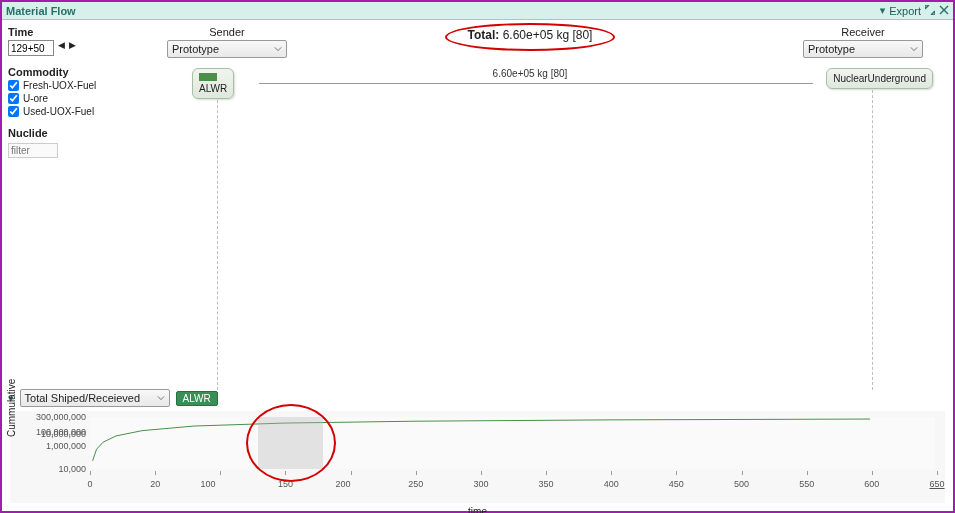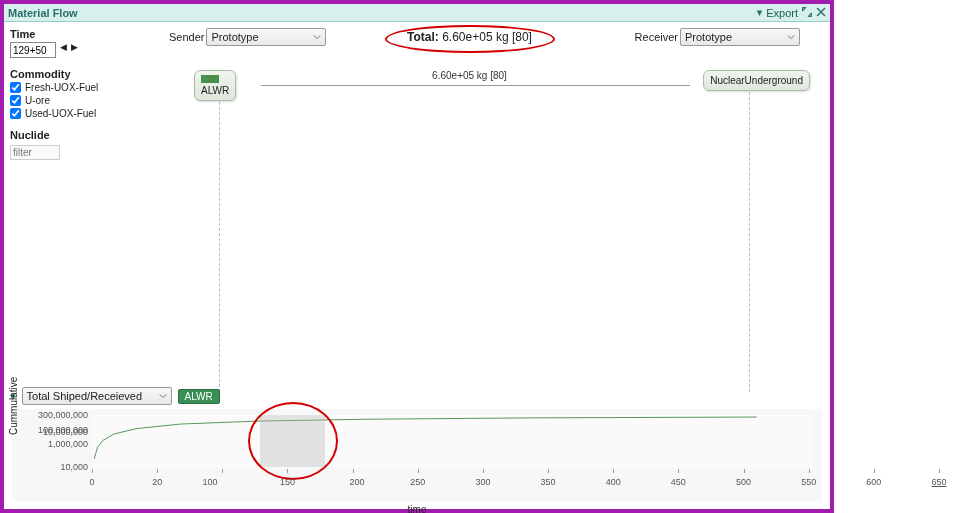--- a/index.html
+++ b/index.html
@@ -1,32 +1,32 @@
 <!DOCTYPE html>
 <html><head>
 <meta charset="utf-8">
 <style>
   * { box-sizing: border-box; margin: 0; padding: 0; }
   html, body { width: 955px; height: 513px; font-family: Arial, Helvetica, sans-serif; font-size: 11px; background: #fff; color: #222; }
-  .outer { border: 4px solid #a21caf; width: 834px; height: 513px; position: relative; }
+  .outer { border: 2px solid #a21caf; width: 955px; height: 513px; position: relative; }
   .titlebar { background: #d7f0eb; border-bottom: 1px solid #9cc; height: 18px; display: flex; align-items: center; justify-content: space-between; padding: 0 4px; color: #2a6e69; font-weight: bold; }
   .titlebar-right { display: flex; align-items: center; gap: 4px; font-weight: normal; color: #1a5c57; }
   .titlebar-right svg { width: 10px; height: 10px; }
   .content { display: flex; height: 370px; }
   .sidebar { width: 105px; padding: 6px; border-right: none; }
   .section-label { font-weight: bold; font-size: 11px; margin-bottom: 2px; color: #222; }
   .time-row { display: flex; align-items: flex-start; gap: 4px; margin-bottom: 10px; }
   .time-input { width: 46px; height: 16px; font-size: 10px; border: 1px solid #888; padding: 0 2px; }
   .arrow-btn { cursor: pointer; font-size: 9px; user-select: none; }
   .commodity-item { display: flex; align-items: center; gap: 4px; font-size: 10px; margin: 2px 0; }
   .commodity-item input { width: 11px; height: 11px; }
   .filter-input { width: 50px; height: 15px; font-size: 10px; border: 1px solid #ccc; background: #fafafa; padding: 0 2px; margin-top: 2px; }
   .canvas { flex: 1; position: relative; padding: 6px 10px; }
   .top-row { display: flex; justify-content: space-between; align-items: flex-start; position: relative; height: 50px; }
-  .col { display: flex; align-items: center; gap: 2px; }
+  .col { display: flex; flex-direction: column; align-items: center; gap: 2px; }
   .col-label { font-size: 11px; }
   .select { display: flex; align-items: center; justify-content: space-between; border: 1px solid #999; background: linear-gradient(#f8f8f8,#e8e8e8); height: 18px; padding: 0 4px; border-radius: 2px; font-size: 11px; min-width: 120px; }
   .select svg { width: 8px; height: 8px; }
   .total { position: absolute; left: 50%; top: 2px; transform: translateX(-50%); font-size: 12px; }
   .total b { font-weight: bold; font-size: 12px; }
   .annot-total { position: absolute; left: 50%; top: -3px; transform: translateX(-50%); width: 170px; height: 28px; border: 2px solid #d40000; border-radius: 50%; pointer-events: none; }
   .node-box { position: absolute; border: 1px solid #a7bfa5; border-radius: 6px; background: linear-gradient(#f0f4ee,#dfe8dc); padding: 4px 6px; font-size: 10px; box-shadow: 1px 1px 2px rgba(0,0,0,.15); }
   .node-bar { width: 18px; height: 8px; background: #4a8f4a; margin-bottom: 2px; }
   .dash-line { position: absolute; border-left: 1px dashed #bdbdbd; top: 60px; bottom: 0; }
   .edge { position: absolute; height: 1px; background: #999; }
@@ -172,21 +172,21 @@
         </div>
       <div id="xticks">
           <div class="xtick" style="left: 80px;">0</div>
           <div class="xtick-mark" style="left: 80px;"></div>
           <div class="xtick" style="left: 145.154px;">20</div>
           <div class="xtick-mark" style="left: 145.154px;"></div>
           <div class="xtick" style="left: 198px; text-align: right;">100</div>
           <div class="xtick-mark" style="left: 210.308px;"></div>
           <div class="xtick" style="left: 275.462px;">150</div>
           <div class="xtick-mark" style="left: 275.462px;"></div>
-          <div class="xtick" style="left: 345px;">200</div>
+          <div class="xtick" style="left: 333px;">200</div>
           <div class="xtick-mark" style="left: 340.615px;"></div>
           <div class="xtick" style="left: 405.769px;">250</div>
           <div class="xtick-mark" style="left: 405.769px;"></div>
           <div class="xtick" style="left: 470.923px;">300</div>
           <div class="xtick-mark" style="left: 470.923px;"></div>
           <div class="xtick" style="left: 536.077px;">350</div>
           <div class="xtick-mark" style="left: 536.077px;"></div>
           <div class="xtick" style="left: 601.231px;">400</div>
           <div class="xtick-mark" style="left: 601.231px;"></div>
           <div class="xtick" style="left: 666.385px;">450</div>

